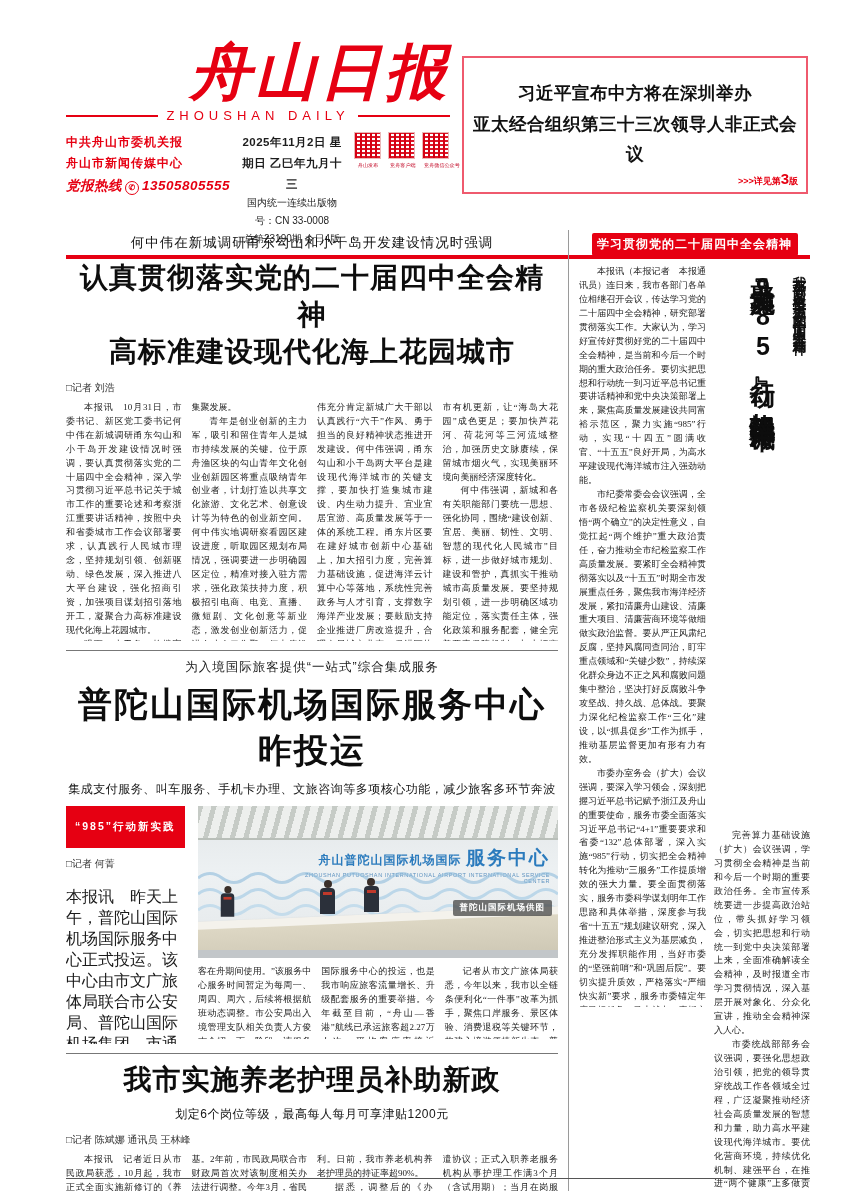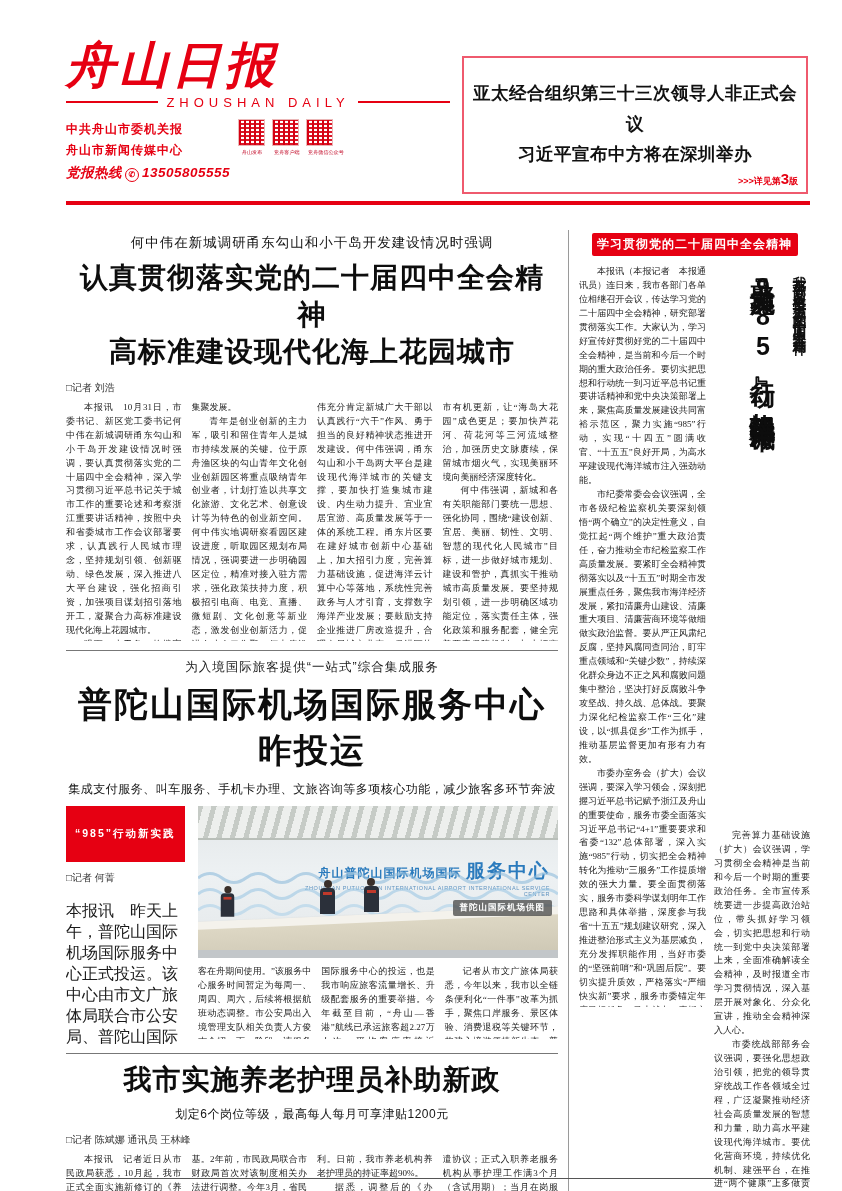--- a/index.html
+++ b/index.html
@@ -10,21 +10,21 @@
   html,body{margin:0;padding:0;background:#fff;}
   body{width:842px;height:1191px;overflow:hidden;
        font-family:"Liberation Sans",sans-serif;color:var(--dark);}
   .page{position:relative;width:842px;height:1191px;background:#fff;}
 
   
   .masthead{position:absolute;left:66px;top:38px;width:744px;}
   .mast-flex{display:flex;gap:12px;}
   .mast-left{width:384px;}
   .mast-title{font-family:"DejaVu Serif",serif;font-style:italic;font-weight:bold;
-    color:var(--red);font-size:49px;line-height:1.12;text-align:left;
+    color:var(--red);font-size:61px;line-height:1.12;text-align:right;
     letter-spacing:4px;white-space:nowrap;}
   .daily-line{display:flex;align-items:center;gap:8px;margin-top:2px;}
   .daily-line .rule{flex:1;height:2px;background:var(--red);}
   .daily-text{color:var(--red);font-weight:normal;font-size:13px;letter-spacing:5px;}
   .mast-info{display:flex;margin-top:9px;gap:8px;align-items:flex-start;}
   .info-org{color:var(--red);font-weight:bold;font-size:12px;line-height:1.75;
     letter-spacing:1px;white-space:nowrap;}
   .hotline{font-style:italic;font-size:13.5px;letter-spacing:.5px;}
   .phone-icon{display:inline-block;width:12px;height:12px;line-height:12px;border:1px solid var(--red);
     border-radius:50%;font-size:8px;text-align:center;margin:0 3px;font-style:normal;}
@@ -61,34 +61,34 @@
     font-size:9px;line-height:1.55;text-align:justify;margin:0;text-indent:2em;color:var(--body);}
   .noind{text-indent:0 !important;}
   .h-main-cols{height:240px;}
   .hr-sec{border-top:1px solid #777;margin:9px 0 8px;}
 
   
   .kicker2{font-size:12.5px;text-align:center;margin:2px 0 6px;letter-spacing:1px;}
   .head-mid{font-size:34px;font-weight:900;text-align:center;letter-spacing:2px;color:#0d0d0d;}
   .subhead{font-size:12px;text-align:center;margin:7px 0 8px;color:#141414;letter-spacing:.5px;}
   .badge-985{display:inline-block;background:var(--red);color:#fff;font-size:10.5px;
-    font-weight:bold;letter-spacing:2px;padding:21px 9px;margin-bottom:5px;}
+    font-weight:bold;letter-spacing:2px;padding:14px 9px;margin-bottom:5px;}
   .airport-body{display:flex;gap:10px;}
   .a-col1{width:122px;height:238px;overflow:hidden;}
   .a-col1 .byline{margin:4px 0 7px;}
   .a-right{flex:1;display:flex;flex-direction:column;}
   .a-cols3{display:flex;gap:10px;margin-top:7px;height:74px;overflow:hidden;}
   .a-cols3 > .tcol{flex:1;}
 
   
   .photo{position:relative;height:152px;overflow:hidden;
     background:linear-gradient(180deg,#e3e7e8 0,#edf1f3 45%,#e4e8ea 100%);}
   .ph-ceiling{position:absolute;top:0;left:0;right:0;height:32px;border-bottom:2px solid #b9bfb9;
     background:repeating-linear-gradient(105deg,#c6cbc6 0 5px,#edefed 5px 13px);}
-  .ph-sign{position:absolute;top:52px;right:8px;width:72%;text-align:right;color:#2b7bbd;}
+  .ph-sign{position:absolute;top:39px;right:8px;width:72%;text-align:right;color:#2b7bbd;}
   .ph-cn1{font-size:12px;font-weight:bold;letter-spacing:1px;}
   .ph-cn2{font-size:19px;font-weight:bold;letter-spacing:2px;}
   .ph-en{font-size:5.5px;color:#5f93c0;letter-spacing:.6px;margin-top:1px;}
   .ph-waves{position:absolute;top:62px;left:0;width:100%;height:55px;opacity:.6;}
   .ph-counter-top{position:absolute;bottom:34px;left:0;right:0;height:10px;background:#f4f2ec;
     transform:skewY(-2.5deg);box-shadow:0 1px 2px rgba(0,0,0,.25);}
   .ph-counter{position:absolute;bottom:0;left:0;right:0;height:36px;
     background:linear-gradient(#ddd7c4,#cfc9b6);transform:skewY(-2.5deg);}
   .ph-base{position:absolute;bottom:0;left:0;right:0;height:8px;background:#c2c6c9;}
   .fig{position:absolute;width:15px;height:26px;background:#2b303a;border-radius:4px 4px 0 0;}
@@ -138,39 +138,44 @@
           <span class="rule"></span>
         </div>
         <div class="mast-info">
           <div class="info-org">
             <div>中共舟山市委机关报</div>
             <div>舟山市新闻传媒中心</div>
             <div class="hotline">
               <span>党报热线</span><span class="phone-icon">✆</span><span class="hotline-num">13505805555</span>
             </div>
           </div>
+          <div class="info-pub">
+            <div class="date-line">2025年11月2日 星期日 乙巳年九月十三</div>
+            <div>国内统一连续出版物号：CN 33-0008</div>
+            <div>总第23190期  今日4版</div>
+          </div>
           <div class="info-qr">
             <div class="qr-item">
               <div class="qr"></div>
               <div class="qr-label">舟山发布</div>
             </div>
             <div class="qr-item">
               <div class="qr"></div>
               <div class="qr-label">竞舟客户端</div>
             </div>
             <div class="qr-item">
               <div class="qr"></div>
               <div class="qr-label">竞舟微信公众号</div>
             </div>
           </div>
         </div>
       </div>
       <div class="top-box">
+        <div class="tb-line">习近平宣布中方将在深圳举办</div>
         <div class="tb-line">亚太经合组织第三十三次领导人非正式会议</div>
-        <div class="tb-line">习近平宣布中方将在深圳举办</div>
         <div class="tb-more">
           <span>&gt;&gt;&gt;详见第</span><span class="tb-page">3</span><span>版</span>
         </div>
       </div>
     </div>
     <div class="red-rule"></div>
   </div>
 
   <div class="content">
     <div class="left-col">

